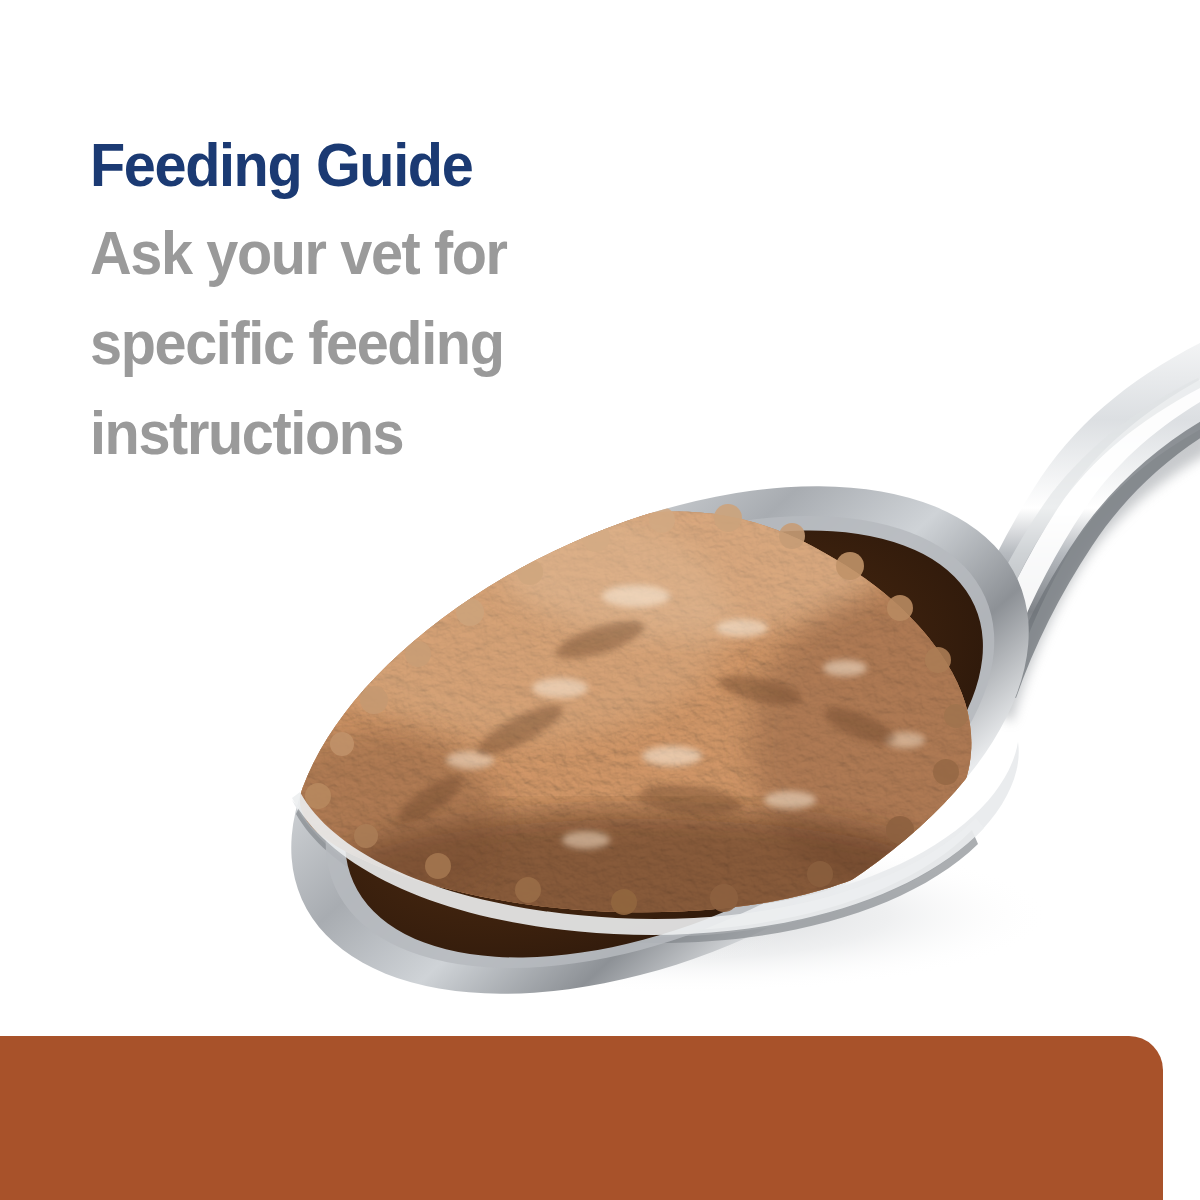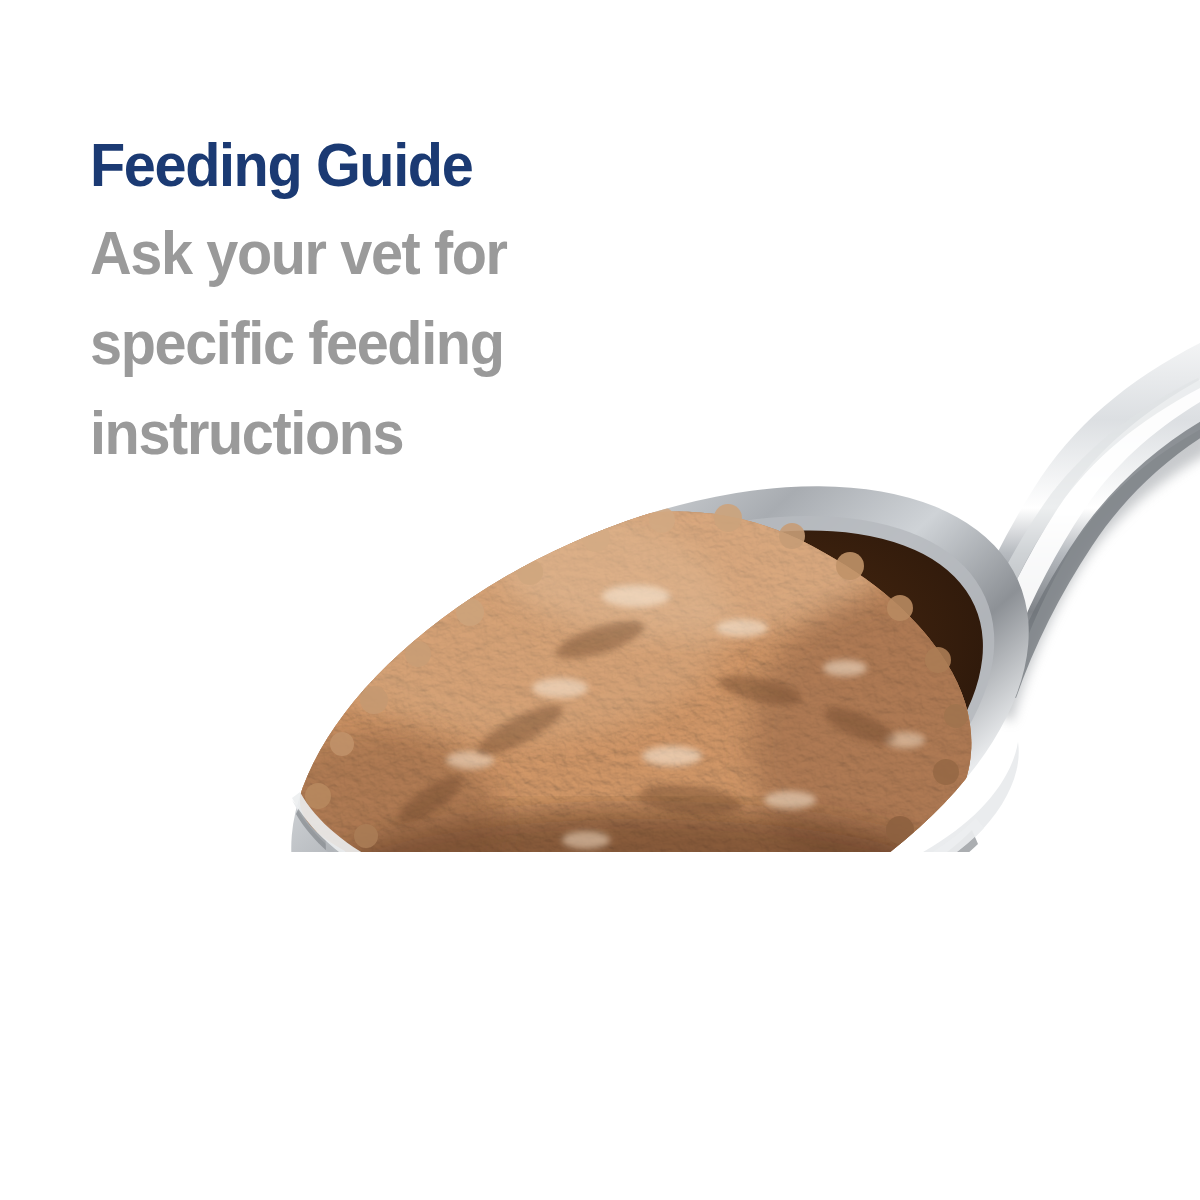--- a/index.html
+++ b/index.html
@@ -3,21 +3,21 @@
 <meta charset="utf-8">
 <style>
   html, body {
     margin: 0;
     padding: 0;
     background: #ffffff;
   }
   #stage {
     position: relative;
     width: 1200px;
-    height: 852px;
+    height: 1200px;
     background: #ffffff;
     overflow: hidden;
     font-family: "Liberation Sans", sans-serif;
   }
 
   
   .text-block {
     position: absolute;
     left: 90px;
     top: 128px;

